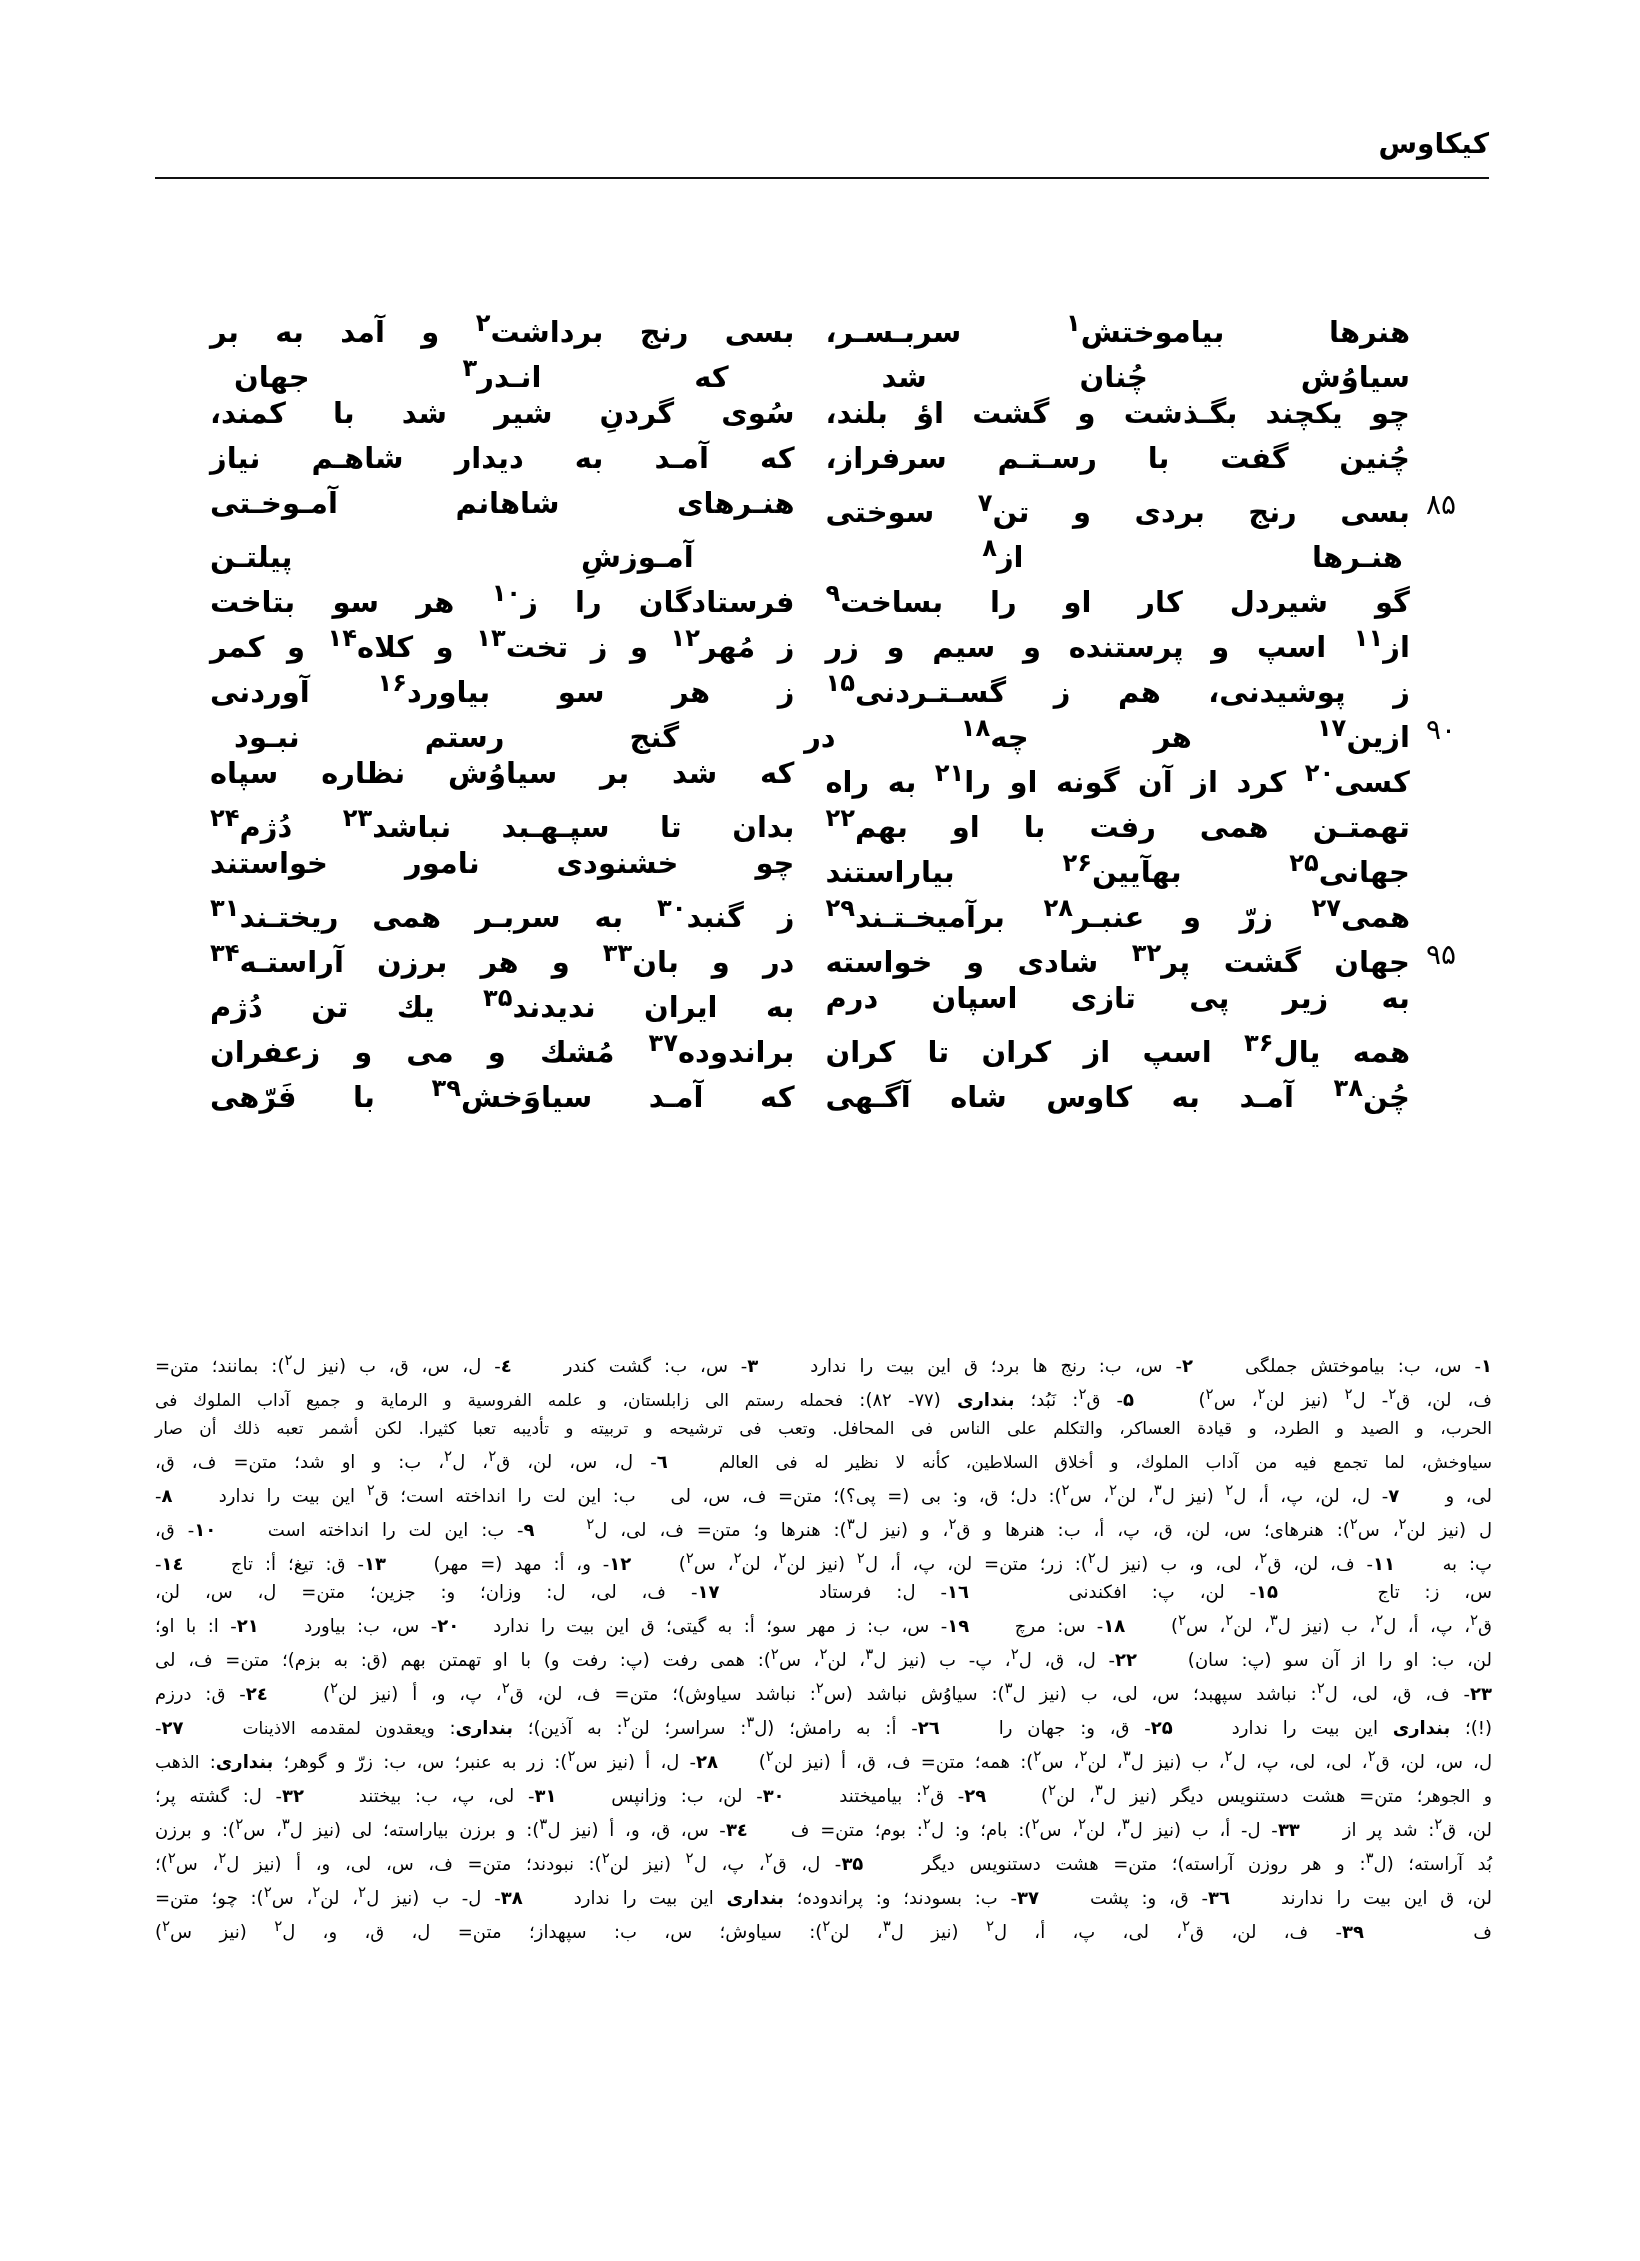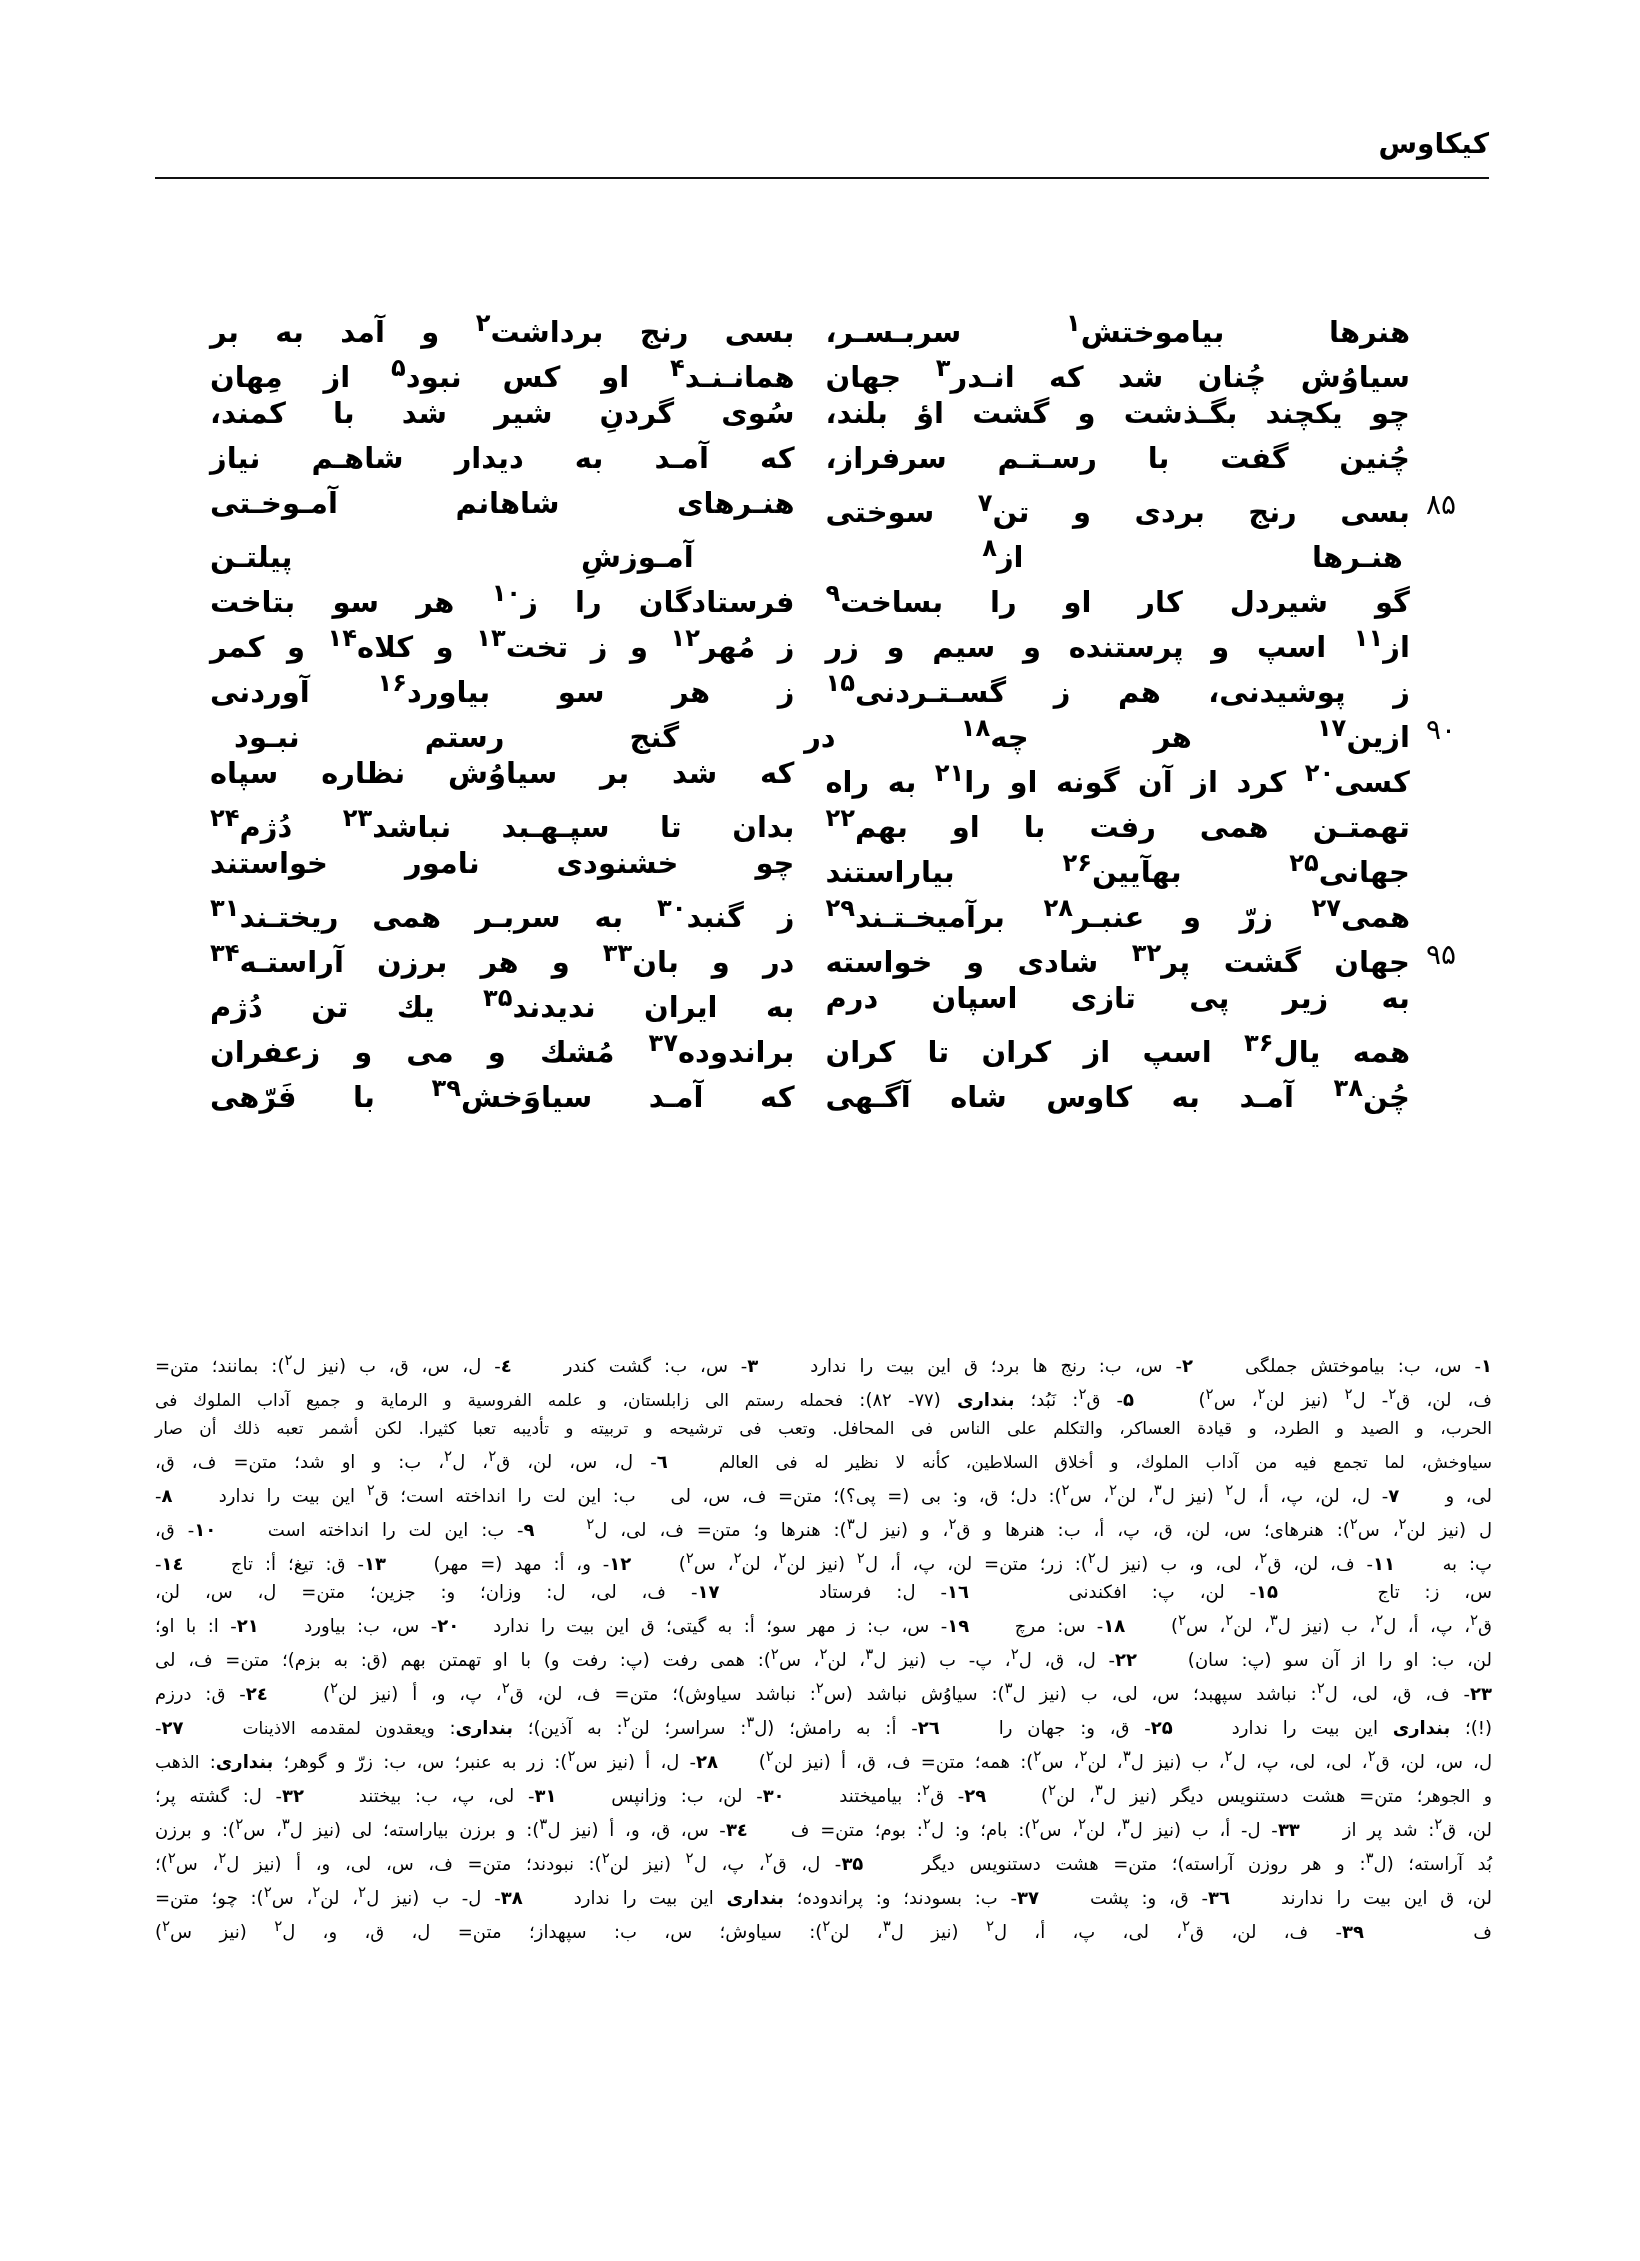--- a/index.html
+++ b/index.html
@@ -138,21 +138,20 @@
 
   <div class="verse-body" id="verse-body">
       <div class="couplet">
         <div class="vnum"></div>
         <div class="hemistich right"><span class="stretch">هنرها  بیاموختش<sup>۱</sup>  سربـسـر،</span></div>
         <div class="hemistich left"><span class="stretch">بسی رنج برداشت<sup>۲</sup> و آمد به بر</span></div>
       </div>
       <div class="couplet">
         <div class="vnum"></div>
         <div class="hemistich right"><span class="stretch">سیاوُش چُنان شد که انـدر<sup>۳</sup> جهان</span></div>
-        <div class="hemistich left"><span class="stretch">همانـنـد<sup>۴</sup> او کس نبود<sup>۵</sup> از مِهان</span></div>
       </div>
       <div class="couplet">
         <div class="vnum"></div>
         <div class="hemistich right"><span class="stretch">چو یکچند بگـذشت و گشت اؤ بلند،</span></div>
         <div class="hemistich left"><span class="stretch">سُوی گردنِ شیر شد با کمند،</span></div>
       </div>
       <div class="couplet">
         <div class="vnum"></div>
         <div class="hemistich right"><span class="stretch">چُنین گفت با رسـتـم سرفراز،</span></div>
         <div class="hemistich left"><span class="stretch">که آمـد به دیدار شاهـم نیاز</span></div>

